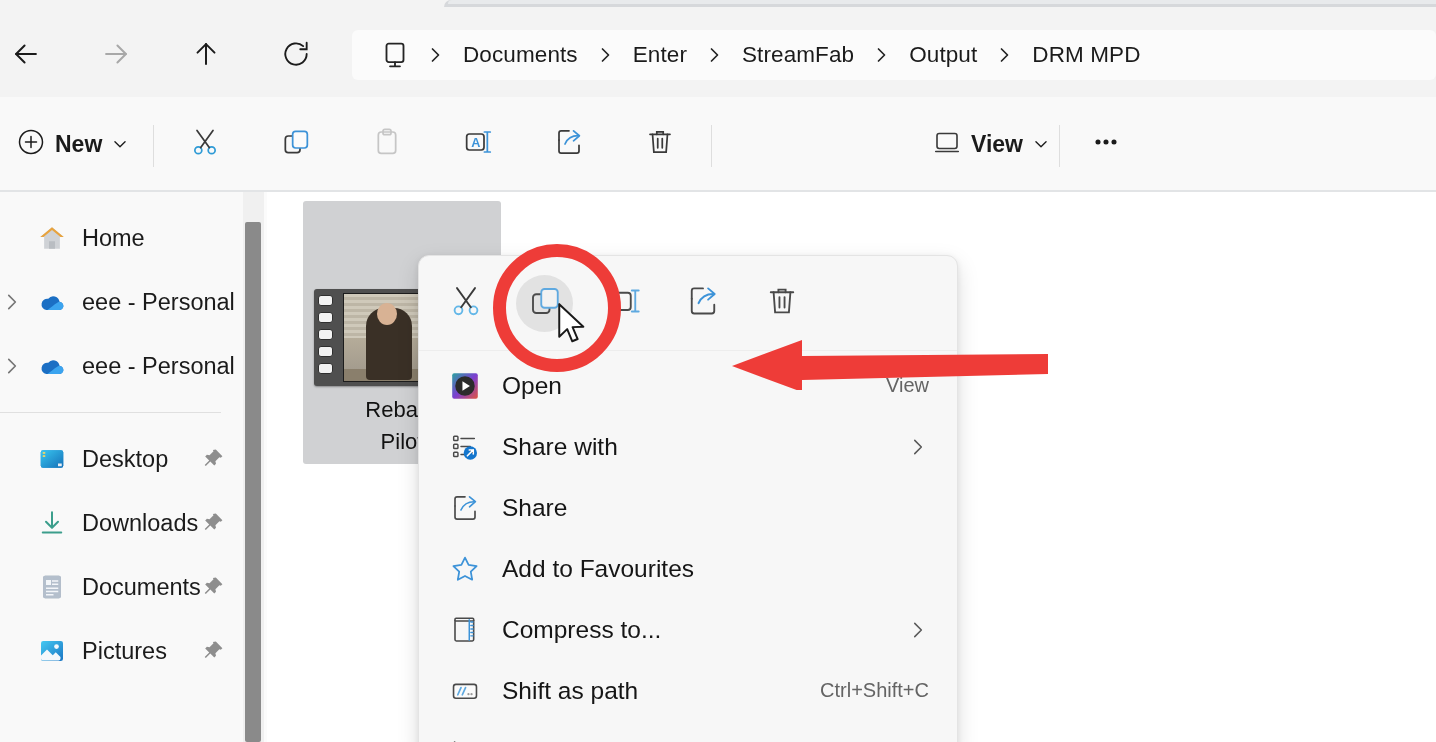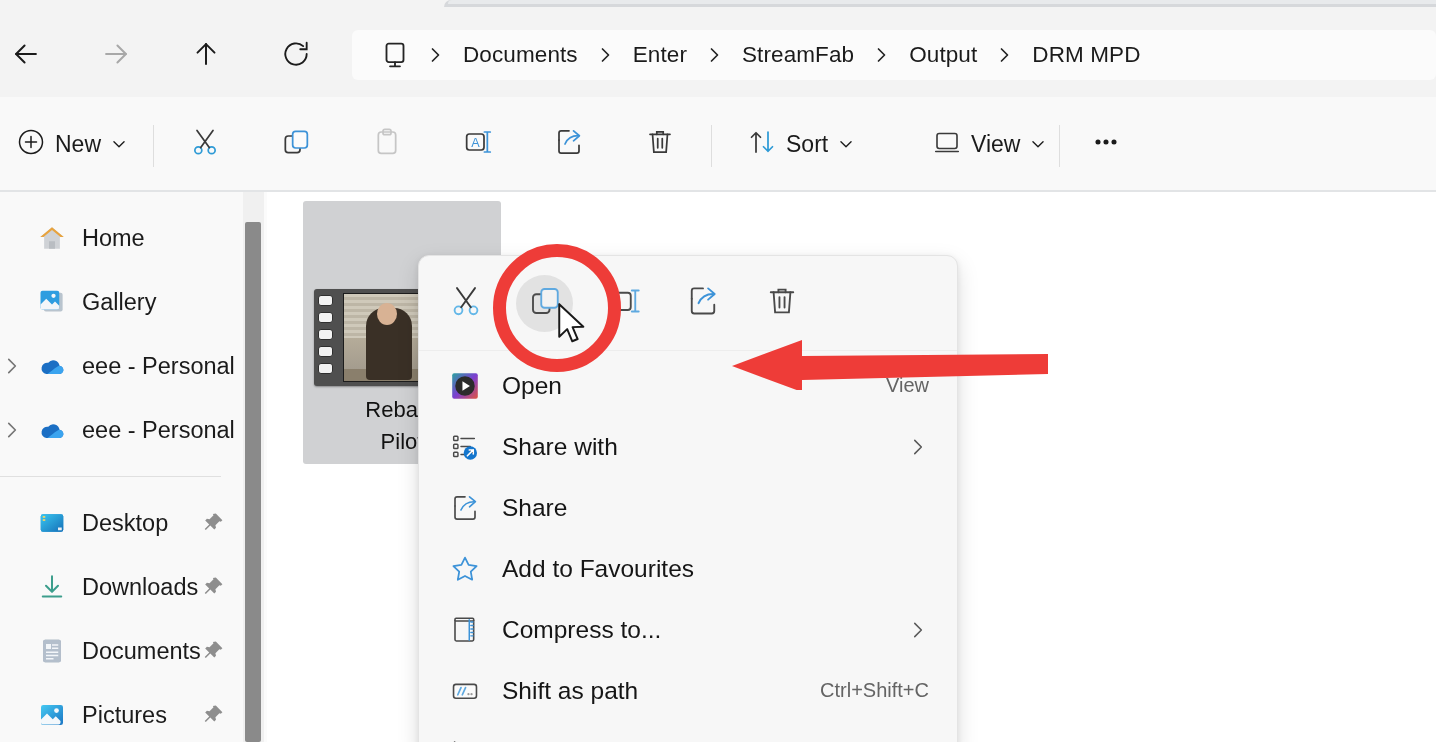--- a/index.html
+++ b/index.html
@@ -64,21 +64,21 @@
 
   
   .cmdbar {
     position: absolute; left: 0; top: 97px; width: 1436px; height: 95px;
     background: #f9f9f9;
     border-bottom: 2px solid #e2e4e6;
   }
   .cmd-item {
     position: absolute; top: 16px; height: 62px;
     display: flex; align-items: center; justify-content: center;
-    border-radius: 7px; cursor: default; gap: 9px;
+    border-radius: 7px; cursor: default; gap: 9px; font-weight: bold;
   }
   .cmd-label { font-size: 23px; color: #1b1b1b; }
   .cmd-chev { display: flex; align-items: center; }
   .cmd-sep {
     position: absolute; top: 28px; width: 1px; height: 42px; background: #dedede;
   }
 
   
   .sidebar {
     position: absolute; left: 0; top: 192px; width: 243px; height: 550px;
@@ -406,34 +406,20 @@
           <path d="M4.5 6.2h15"></path>
           <path d="M9.6 6.2V4.4h4.8v1.8"></path>
           <path d="M6.4 6.2l1 13.4h9.2l1-13.4"></path>
           <path d="M10.3 9.4v7M13.7 9.4v7"></path>
         </svg>
       </span>
     </div>
 
     <div class="cmd-sep" style="left:711px;"></div>
 
-    <div class="cmd-item" style="left:733px; padding:0 14px;">
-      <span>
-        <svg width="30" height="30" viewBox="0 0 24 24" fill="none" stroke-width="1.4" stroke-linecap="round" stroke-linejoin="round">
-          <path d="M7.2 20V4.6M3.6 8.2l3.6-3.6 3.6 3.6" stroke="#3a3a3a"></path>
-          <path d="M16.8 4v15.4M13.2 15.8l3.6 3.6 3.6-3.6" stroke="#2f9bd6"></path>
-        </svg>
-      </span>
-      <span class="cmd-label">Sort</span>
-      <span class="cmd-chev">
-        <svg width="18" height="18" viewBox="0 0 16 16" fill="none" stroke="#1b1b1b" stroke-width="1.2" stroke-linecap="round" stroke-linejoin="round">
-            <path d="M3.5 6l4.5 4.5L12.5 6"></path>
-          </svg>
-      </span>
-    </div>
 
     <div class="cmd-item" style="left:918px; padding:0 14px;">
       <span>
         <svg width="30" height="30" viewBox="0 0 24 24" fill="none" stroke="#3a3a3a" stroke-width="1.3">
           <rect x="4" y="5.2" width="16" height="12" rx="1.8"></rect>
           <path d="M3 19.6h18" stroke-linecap="round"></path>
         </svg>
       </span>
       <span class="cmd-label">View</span>
       <span class="cmd-chev">
@@ -464,31 +450,20 @@
       <span class="side-ico">
         <svg width="30" height="30" viewBox="0 0 24 24">
           <path d="M12 3.4L2.6 11.2h3.1v9.4h12.6v-9.4h3.1z" fill="#cfd2d6"></path>
           <path d="M12 3.4L2.6 11.2h2.6L12 5.6l6.8 5.6h2.6z" fill="#e8a33d"></path>
           <rect x="9.6" y="14.6" width="4.8" height="6" fill="#b9bdc2"></rect>
         </svg>
       </span>
       <span class="side-label">Home</span>
     </div>
 
-    <div class="side-item">
-      <span class="side-ico">
-        <svg width="30" height="30" viewBox="0 0 24 24">
-          <rect x="5.5" y="4.5" width="15" height="15" rx="1.6" fill="#b9c4ce"></rect>
-          <rect x="2.8" y="3" width="15" height="15" rx="1.6" fill="#2d9de0"></rect>
-          <path d="M2.8 14l4.6-4.6L12 14l2.4-2.4 3.4 3.4v1.4a1.6 1.6 0 0 1-1.6 1.6H4.4A1.6 1.6 0 0 1 2.8 16.4z" fill="#f2f6f9"></path>
-          <circle cx="13.2" cy="7" r="1.7" fill="#f2f6f9"></circle>
-        </svg>
-      </span>
-      <span class="side-label">Gallery</span>
-    </div>
 
     <div class="side-item">
       <span class="side-chev">
         <svg width="17" height="22" viewBox="0 0 12 20" fill="none" stroke="#767676" stroke-width="1.5" stroke-linecap="round" stroke-linejoin="round">
             <path d="M3.5 4l6 6-6 6"></path>
           </svg>
       </span>
       <span class="side-ico">
         <svg width="30" height="30" viewBox="0 0 24 24">
           <path d="M7.4 18.4h10.2a3.3 3.3 0 0 0 .4-6.6A5 5 0 0 0 9 9.4a3.9 3.9 0 0 0-1.6 9z" fill="#1b6fc4"></path>

